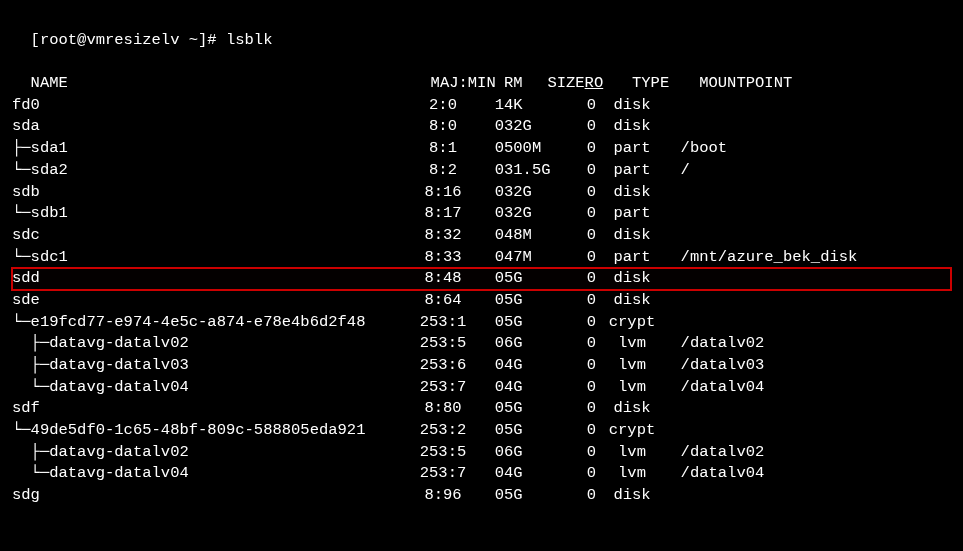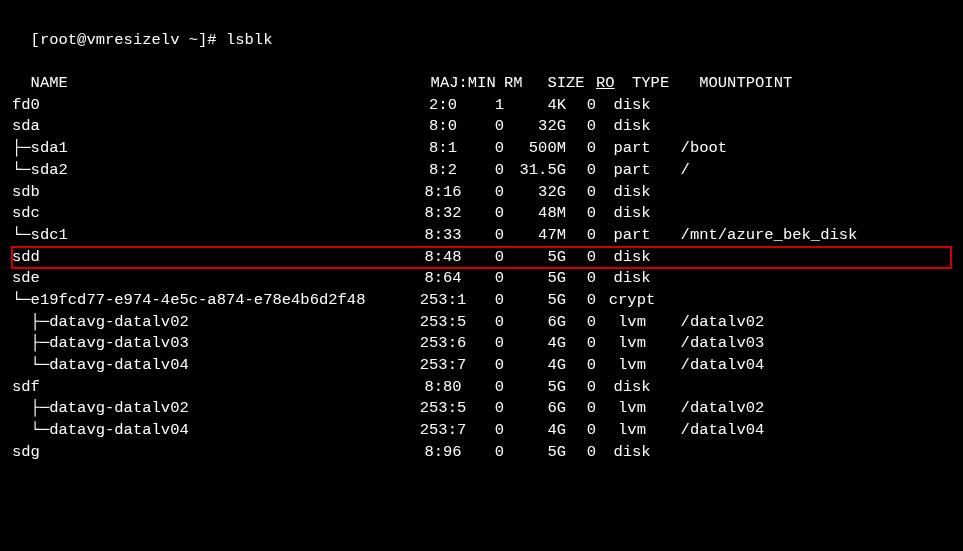--- a/index.html
+++ b/index.html
@@ -13,28 +13,28 @@
     width: 963px;
     box-sizing: border-box;
   }
   .row {
     white-space: pre;
     position: relative;
   }
   .name { display:inline-block; width: 400px; }
   .majmin { display:inline-block; width: 62px; text-align:center; }
   .rm { display:inline-block; width: 30px; text-align:right; }
-  .size { display:inline-block; width: 62px; text-align:right; }
+  .size { display:inline-block; width: 62px; text-align:left; }
   .ro { display:inline-block; width: 30px; text-align:right; }
   .type { display:inline-block; width: 60px; text-align:center; margin-left:6px; }
   .mount { display:inline-block; }
   .hdr .majmin { text-align:left; }
   .hdr .rm { text-align:right; }
   .hdr .size { text-align:right; }
-  .hdr .ro { text-align:right;text-decoration:underline; }
+  .hdr .ro { text-align:left;text-decoration:underline; }
   .highlight-box {
     outline: 2px solid #c00;
     outline-offset: -1px;
     background: rgba(200,0,0,0.02);
   }
 </style>
 </head>
 <body>
 
 <div class="row">
@@ -44,25 +44,27 @@
 <div class="row hdr">
   <span class="name">NAME</span><span class="majmin" style="text-align:center;">MAJ:MIN</span><span class="rm">RM</span><span class="size">SIZE</span><span class="ro">RO</span><span class="type">TYPE</span>  <span class="mount">MOUNTPOINT</span>
 </div>
 
 <div id="tbody">
     <div class="row"><span class="name">fd0</span><span class="majmin">2:0</span><span class="rm">1</span><span class="size">4K</span><span class="ro">0</span><span class="type">disk</span>  <span class="mount"></span></div>
     <div class="row"><span class="name">sda</span><span class="majmin">8:0</span><span class="rm">0</span><span class="size">32G</span><span class="ro">0</span><span class="type">disk</span>  <span class="mount"></span></div>
     <div class="row"><span class="name">├─sda1</span><span class="majmin">8:1</span><span class="rm">0</span><span class="size">500M</span><span class="ro">0</span><span class="type">part</span>  <span class="mount">/boot</span></div>
     <div class="row"><span class="name">└─sda2</span><span class="majmin">8:2</span><span class="rm">0</span><span class="size">31.5G</span><span class="ro">0</span><span class="type">part</span>  <span class="mount">/</span></div>
     <div class="row"><span class="name">sdb</span><span class="majmin">8:16</span><span class="rm">0</span><span class="size">32G</span><span class="ro">0</span><span class="type">disk</span>  <span class="mount"></span></div>
+    <div class="row"><span class="name">└─sdb1</span><span class="majmin">8:17</span><span class="rm">0</span><span class="size">32G</span><span class="ro">0</span><span class="type">part</span>  <span class="mount"></span></div>
     <div class="row"><span class="name">sdc</span><span class="majmin">8:32</span><span class="rm">0</span><span class="size">48M</span><span class="ro">0</span><span class="type">disk</span>  <span class="mount"></span></div>
     <div class="row"><span class="name">└─sdc1</span><span class="majmin">8:33</span><span class="rm">0</span><span class="size">47M</span><span class="ro">0</span><span class="type">part</span>  <span class="mount">/mnt/azure_bek_disk</span></div>
     <div class="row highlight-box"><span class="name">sdd</span><span class="majmin">8:48</span><span class="rm">0</span><span class="size">5G</span><span class="ro">0</span><span class="type">disk</span>  <span class="mount"></span></div>
     <div class="row"><span class="name">sde</span><span class="majmin">8:64</span><span class="rm">0</span><span class="size">5G</span><span class="ro">0</span><span class="type">disk</span>  <span class="mount"></span></div>
     <div class="row"><span class="name">└─e19fcd77-e974-4e5c-a874-e78e4b6d2f48</span><span class="majmin">253:1</span><span class="rm">0</span><span class="size">5G</span><span class="ro">0</span><span class="type">crypt</span>  <span class="mount"></span></div>
     <div class="row"><span class="name">  ├─datavg-datalv02</span><span class="majmin">253:5</span><span class="rm">0</span><span class="size">6G</span><span class="ro">0</span><span class="type">lvm</span>  <span class="mount">/datalv02</span></div>
     <div class="row"><span class="name">  ├─datavg-datalv03</span><span class="majmin">253:6</span><span class="rm">0</span><span class="size">4G</span><span class="ro">0</span><span class="type">lvm</span>  <span class="mount">/datalv03</span></div>
     <div class="row"><span class="name">  └─datavg-datalv04</span><span class="majmin">253:7</span><span class="rm">0</span><span class="size">4G</span><span class="ro">0</span><span class="type">lvm</span>  <span class="mount">/datalv04</span></div>
     <div class="row"><span class="name">sdf</span><span class="majmin">8:80</span><span class="rm">0</span><span class="size">5G</span><span class="ro">0</span><span class="type">disk</span>  <span class="mount"></span></div>
+    <div class="row"><span class="name">└─49de5df0-1c65-48bf-809c-588805eda921</span><span class="majmin">253:2</span><span class="rm">0</span><span class="size">5G</span><span class="ro">0</span><span class="type">crypt</span>  <span class="mount"></span></div>
     <div class="row"><span class="name">  ├─datavg-datalv02</span><span class="majmin">253:5</span><span class="rm">0</span><span class="size">6G</span><span class="ro">0</span><span class="type">lvm</span>  <span class="mount">/datalv02</span></div>
     <div class="row"><span class="name">  └─datavg-datalv04</span><span class="majmin">253:7</span><span class="rm">0</span><span class="size">4G</span><span class="ro">0</span><span class="type">lvm</span>  <span class="mount">/datalv04</span></div>
     <div class="row"><span class="name">sdg</span><span class="majmin">8:96</span><span class="rm">0</span><span class="size">5G</span><span class="ro">0</span><span class="type">disk</span>  <span class="mount"></span></div>
   </div>
 
 </body></html>

